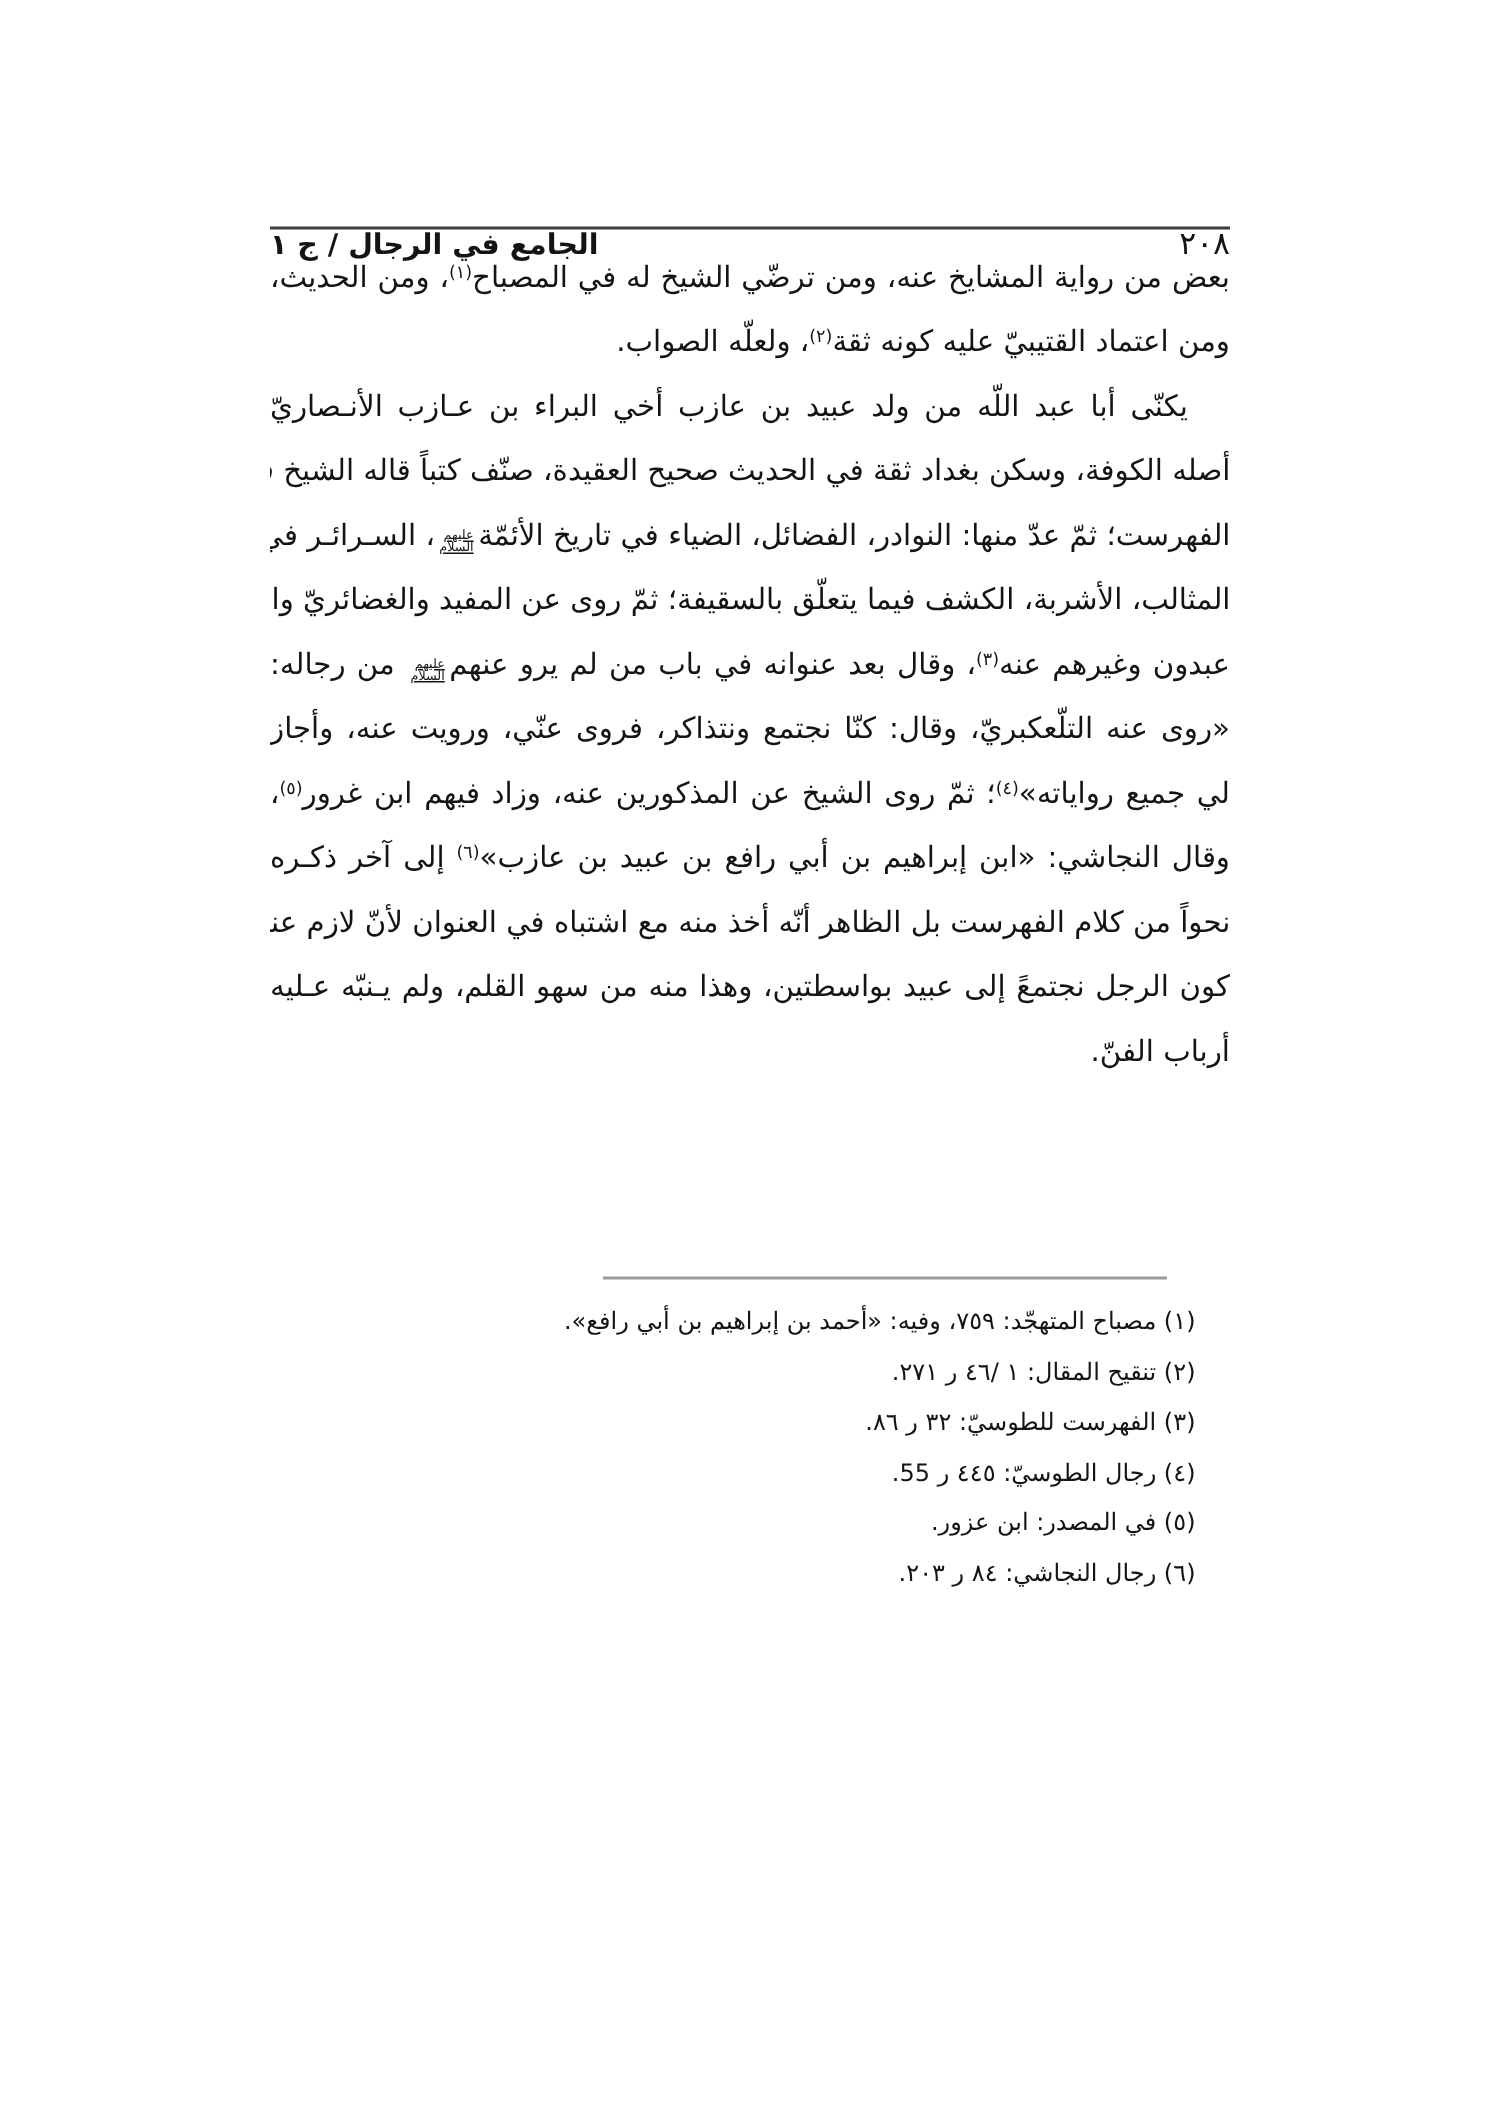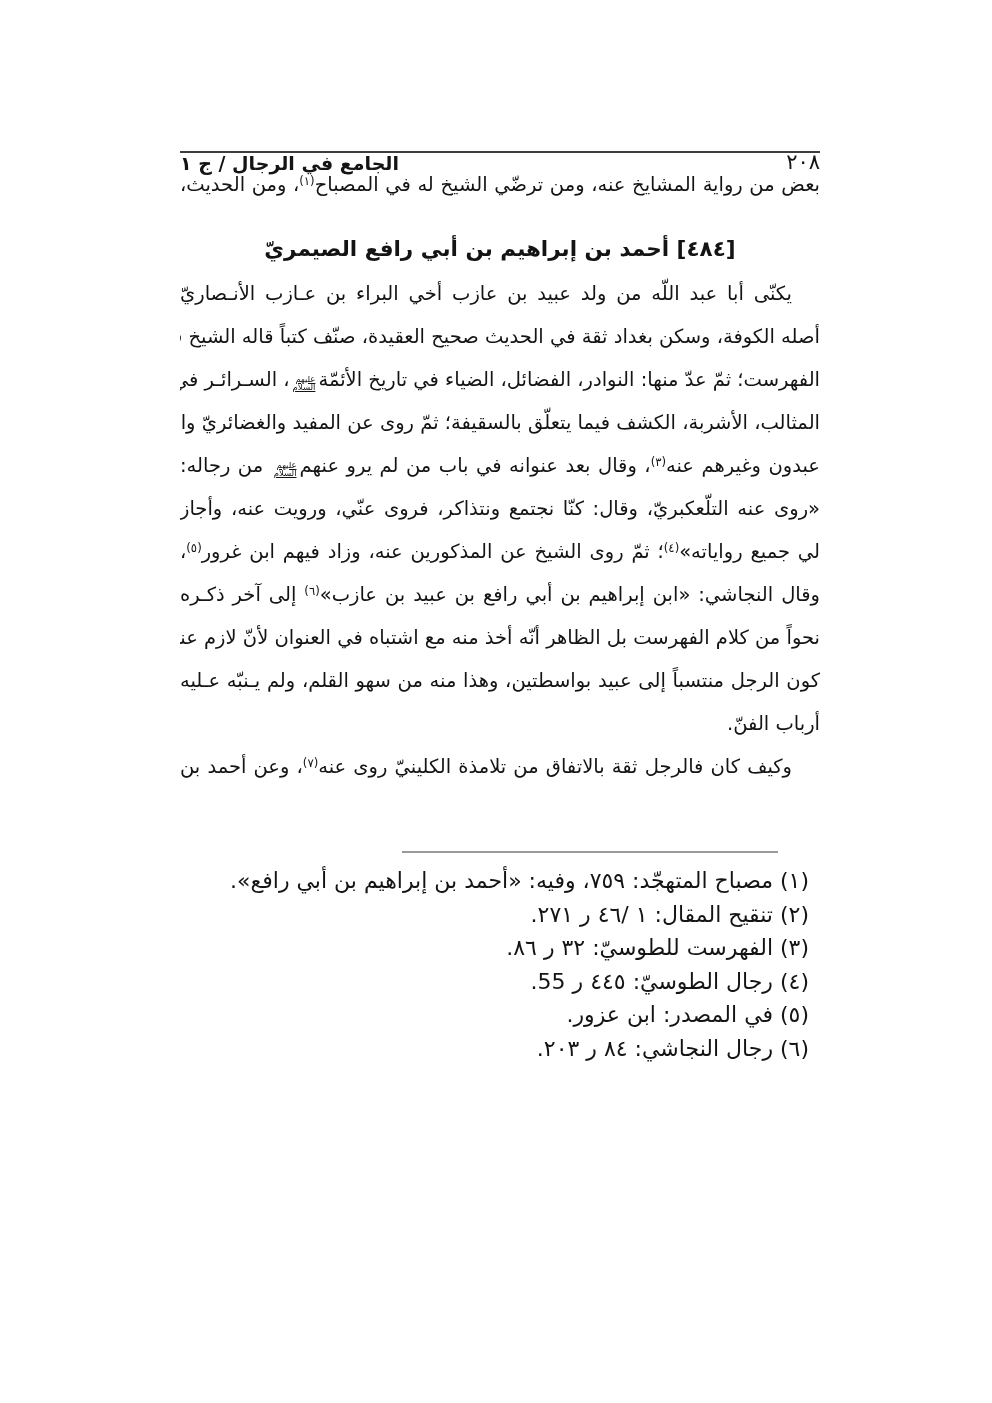--- a/index.html
+++ b/index.html
@@ -102,24 +102,24 @@
   .footnote-separator {
     position: absolute;
     top: 851px;
     left: 402px;
     width: 376px;
     border-top: 2px solid #9a9a9a;
   }
   .footnote-list {
     position: absolute;
     top: 864px;
-    left: 192px;
+    left: 180px;
     width: 617px; 
     direction: rtl;
-    font-size: 22px;
+    font-size: 16px;
   }
   .fn {
     line-height: 33.5px;
     text-align: right;
     white-space: nowrap;
     overflow: hidden;
   }
 </style>
 </head>
 <body>
@@ -128,35 +128,34 @@
 
   <div class="page-header">
     <span class="page-number">٢٠٨</span>
     <span class="book-title">الجامع في الرجال / ج ١</span>
   </div>
   <div class="header-rule"></div>
 
   <div class="body-text">
 
     <div class="bl j"><span class="supify">بعض من رواية المشايخ عنه، ومن ترضّي الشيخ له في المصباح<sup class="fnm">(١)</sup>، ومن الحديث،</span></div>
+    <div class="bl"><span class="supify">ومن اعتماد القتيبيّ عليه كونه ثقة<sup class="fnm">(٢)</sup>، ولعلّه الصواب.</span></div>
 
-    <div class="entry-heading">[٤٨٤] أحمد بن إبراهيم بن أبي رافع الصيمريّ</div>
 
     <div class="bl j indent"><span class="supify">يكنّى أبا عبد اللّه من ولد عبيد بن عازب أخي البراء بن عـازب الأنـصاريّ</span></div>
     <div class="bl j"><span class="supify">أصله الكوفة، وسكن بغداد ثقة في الحديث صحيح العقيدة، صنّف كتباً قاله الشيخ في</span></div>
     <div class="bl j"><span class="supify">الفهرست؛ ثمّ عدّ منها: النوادر، الفضائل، الضياء في تاريخ الأئمّة</span><span class="sym"><span>عليهم</span><span>السلام</span></span><span class="supify">، السـرائـر في</span></div>
     <div class="bl j"><span class="supify">المثالب، الأشربة، الكشف فيما يتعلّق بالسقيفة؛ ثمّ روى عن المفيد والغضائريّ وابن</span></div>
     <div class="bl j"><span class="supify">عبدون وغيرهم عنه<sup class="fnm">(٣)</sup>، وقال بعد عنوانه في باب من لم يرو عنهم</span><span class="sym"><span>عليهم</span><span>السلام</span></span><span class="supify"> من رجاله:</span></div>
     <div class="bl j"><span class="supify">«روى عنه التلّعكبريّ، وقال: كنّا نجتمع ونتذاكر، فروى عنّي، ورويت عنه، وأجاز</span></div>
     <div class="bl j"><span class="supify">لي جميع رواياته»<sup class="fnm">(٤)</sup>؛ ثمّ روى الشيخ عن المذكورين عنه، وزاد فيهم ابن غرور<sup class="fnm">(٥)</sup>،</span></div>
     <div class="bl j"><span class="supify">وقال النجاشي: «ابن إبراهيم بن أبي رافع بن عبيد بن عازب»<sup class="fnm">(٦)</sup> إلى آخر ذكـره</span></div>
     <div class="bl j"><span class="supify">نحواً من كلام الفهرست بل الظاهر أنّه أخذ منه مع اشتباه في العنوان لأنّ لازم عنوانه</span></div>
-    <div class="bl j"><span class="supify">كون الرجل منتسباً إلى عبيد بواسطتين، وهذا منه من سهو القلم، ولم يـنبّه عـليه</span></div>
+    <div class="bl j"><span class="supify">كون الرجل نجتمعً إلى عبيد بواسطتين، وهذا منه من سهو القلم، ولم يـنبّه عـليه</span></div>
     <div class="bl"><span class="supify">أرباب الفنّ.</span></div>
-    <div class="bl j indent"><span class="supify">وكيف كان فالرجل ثقة بالاتفاق من تلامذة الكلينيّ روى عنه<sup class="fnm">(٧)</sup>، وعن أحمد بن</span></div>
 
   </div>
 
   <div class="footnote-separator"></div>
 
   <div class="footnote-list">
     <div class="fn">(١) مصباح المتهجّد: ٧٥٩، وفيه: «أحمد بن إبراهيم بن أبي رافع».</div>
     <div class="fn">(٢) تنقيح المقال: ١ /٤٦ ر ٢٧١.</div>
     <div class="fn">(٣) الفهرست للطوسيّ: ٣٢ ر ٨٦.</div>
     <div class="fn">(٤) رجال الطوسيّ: ٤٤٥ ر 55.</div>

